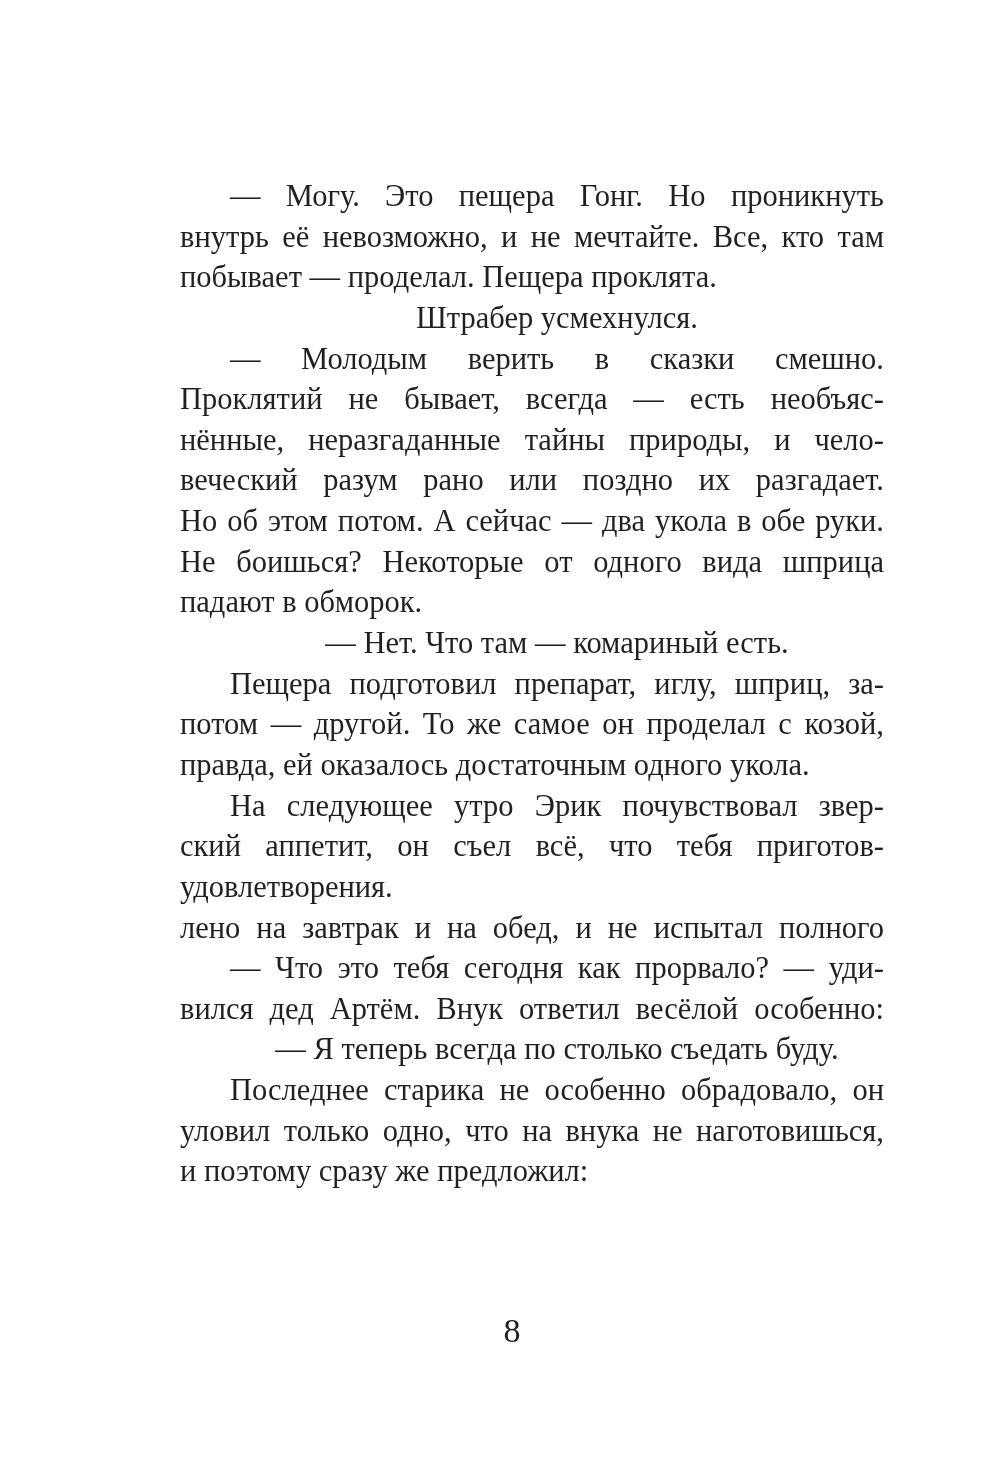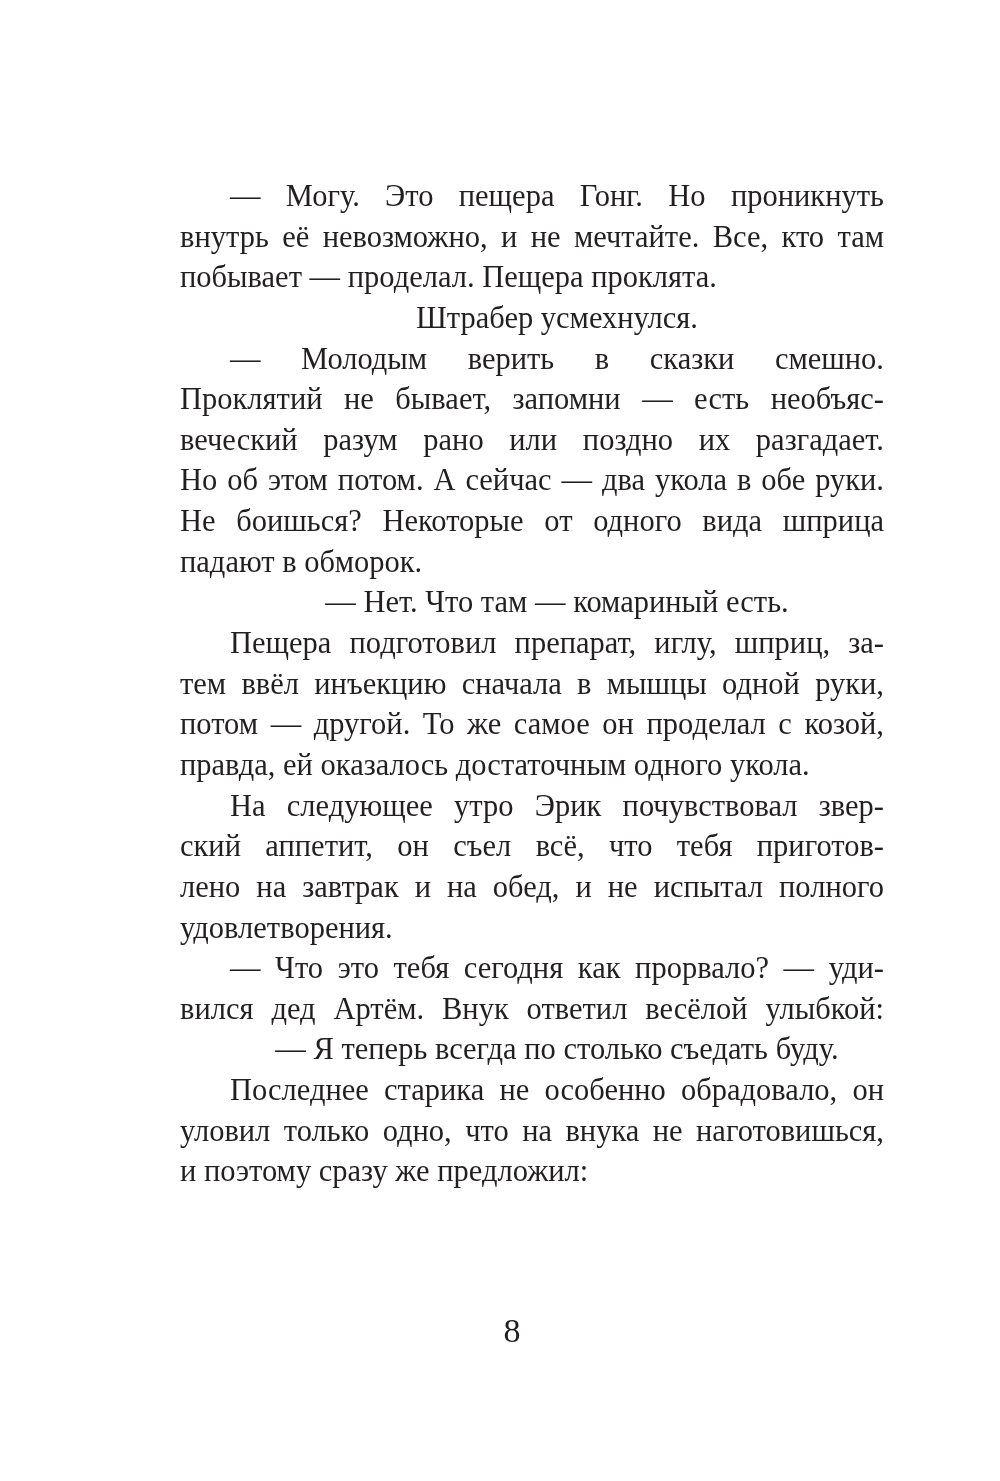--- a/index.html
+++ b/index.html
@@ -58,35 +58,35 @@
 </head>
 <body>
 
 <div class="page">
   <div class="text-block">
     <span class="line indent justify">— Могу. Это пещера Гонг. Но проникнуть</span>
     <span class="line justify">внутрь её невозможно, и не мечтайте. Все, кто там</span>
     <span class="line">побывает — проделал. Пещера проклята.</span>
     <span class="line indent">Штрабер усмехнулся.</span>
     <span class="line indent justify">— Молодым верить в сказки смешно.</span>
-    <span class="line justify">Проклятий не бывает, запомни — есть необъяс-</span>
+    <span class="line justify">Проклятий не бывает, всегда — есть необъяс-</span>
+    <span class="line justify">нённые, неразгаданные тайны природы, и чело-</span>
     <span class="line justify">веческий разум рано или поздно их разгадает.</span>
     <span class="line justify">Но об этом потом. А сейчас — два укола в обе руки.</span>
     <span class="line justify">Не боишься? Некоторые от одного вида шприца</span>
     <span class="line">падают в обморок.</span>
     <span class="line indent">— Нет. Что там — комариный есть.</span>
     <span class="line indent justify">Пещера подготовил препарат, иглу, шприц, за-</span>
-    <span class="line justify">тем ввёл инъекцию сначала в мышцы одной руки,</span>
     <span class="line justify">потом — другой. То же самое он проделал с козой,</span>
     <span class="line">правда, ей оказалось достаточным одного укола.</span>
     <span class="line indent justify">На следующее утро Эрик почувствовал звер-</span>
     <span class="line justify">ский аппетит, он съел всё, что тебя приготов-</span>
+    <span class="line">удовлетворения.</span>
     <span class="line justify">лено на завтрак и на обед, и не испытал полного</span>
-    <span class="line">удовлетворения.</span>
     <span class="line indent justify">— Что это тебя сегодня как прорвало? — уди-</span>
-    <span class="line justify">вился дед Артём. Внук ответил весёлой улыбкой:</span>
+    <span class="line justify">вился дед Артём. Внук ответил весёлой особенно:</span>
     <span class="line indent">— Я теперь всегда по столько съедать буду.</span>
     <span class="line indent justify">Последнее старика не особенно обрадовало, он</span>
     <span class="line justify">уловил только одно, что на внука не наготовишься,</span>
     <span class="line">и поэтому сразу же предложил:</span>
   </div>
   <div class="page-number">8</div>
 </div>
 
 </body></html>

